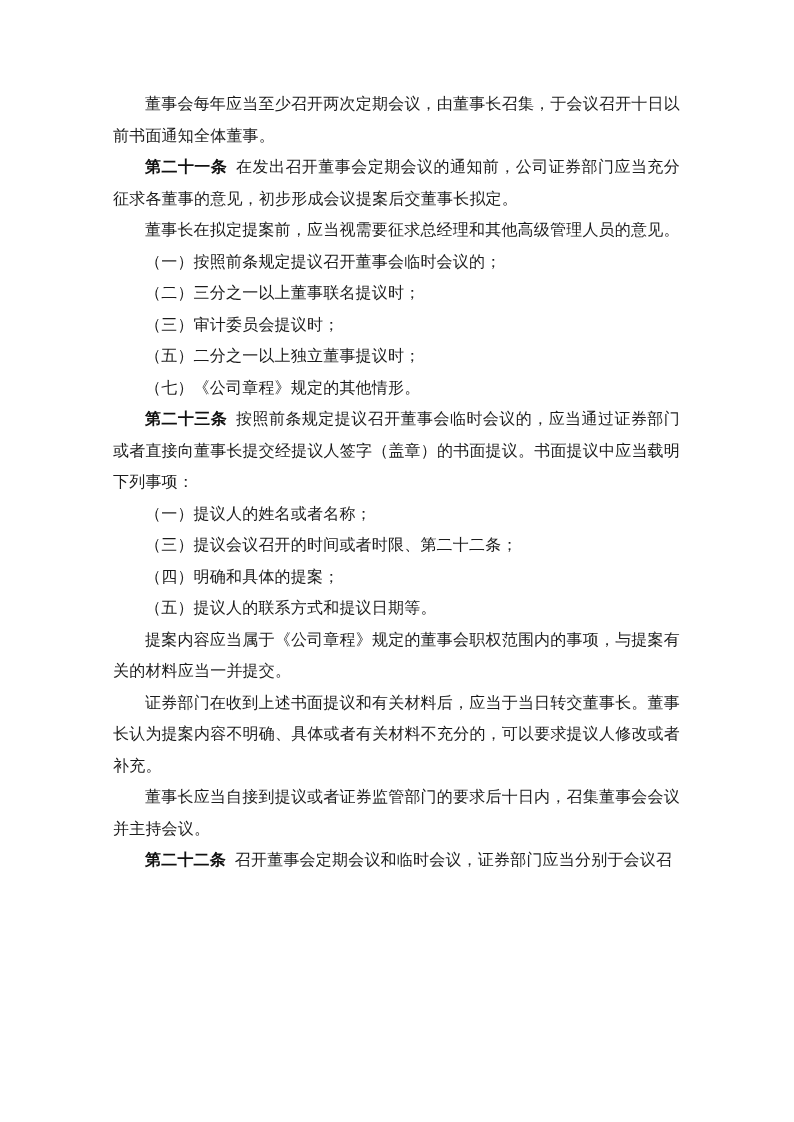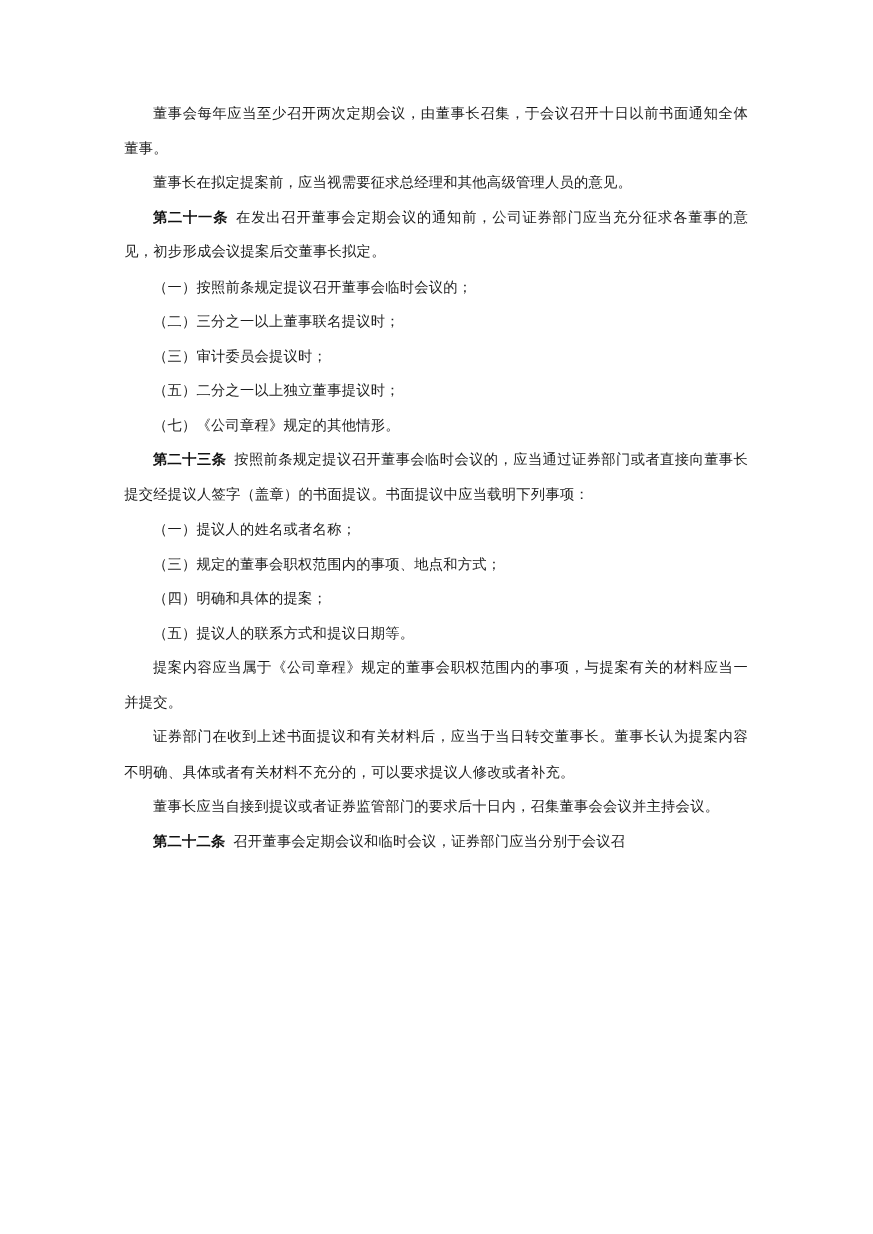--- a/index.html
+++ b/index.html
@@ -19,22 +19,22 @@
     left: 0;
     width: 794px;
     height: 1122px;
     background: #ffffff;
   }
   .text-block {
     position: absolute;
     top: 88px;
     left: 113px;
     width: 567px;
-    font-family: Liberation Mono, monospace;
-    font-size: 13px;
+    font-family: Liberation Serif, serif;
+    font-size: 16px;
     line-height: 31.5px;
     color: #1c1c1c;
     text-align: justify;
     letter-spacing: 0.2px;
   }
   .text-block p.para {
     margin: 0;
     padding: 0;
     text-indent: 2em;
   }
@@ -43,30 +43,30 @@
     color: #111111;
     margin-right: 0.55em;
   }
 </style>
 </head>
 <body>
 
 <div class="page">
   <div class="text-block">
       <p class="para">董事会每年应当至少召开两次定期会议，由董事长召集，于会议召开十日以前书面通知全体董事。</p>
+      <p class="para"><strong>第二十一条</strong>在发出召开董事会定期会议的通知前，公司证券部门应当充分征求各董事的意见，初步形成会议提案后交董事长拟定。</p>
       <p class="para">董事长在拟定提案前，应当视需要征求总经理和其他高级管理人员的意见。</p>
-      <p class="para"><strong>第二十一条</strong>在发出召开董事会定期会议的通知前，公司证券部门应当充分征求各董事的意见，初步形成会议提案后交董事长拟定。</p>
       <p class="para">（一）按照前条规定提议召开董事会临时会议的；</p>
       <p class="para">（二）三分之一以上董事联名提议时；</p>
       <p class="para">（三）审计委员会提议时；</p>
       <p class="para">（五）二分之一以上独立董事提议时；</p>
       <p class="para">（七）《公司章程》规定的其他情形。</p>
       <p class="para"><strong>第二十三条</strong>按照前条规定提议召开董事会临时会议的，应当通过证券部门或者直接向董事长提交经提议人签字（盖章）的书面提议。书面提议中应当载明下列事项：</p>
       <p class="para">（一）提议人的姓名或者名称；</p>
-      <p class="para">（三）规定的董事会职权范围内的事项、地点和方式；</p>
+      <p class="para">（三）提议会议召开的时间或者时限、第二十二条；</p>
       <p class="para">（四）明确和具体的提案；</p>
       <p class="para">（五）提议人的联系方式和提议日期等。</p>
       <p class="para">提案内容应当属于《公司章程》规定的董事会职权范围内的事项，与提案有关的材料应当一并提交。</p>
       <p class="para">证券部门在收到上述书面提议和有关材料后，应当于当日转交董事长。董事长认为提案内容不明确、具体或者有关材料不充分的，可以要求提议人修改或者补充。</p>
       <p class="para">董事长应当自接到提议或者证券监管部门的要求后十日内，召集董事会会议并主持会议。</p>
       <p class="para"><strong>第二十二条</strong>召开董事会定期会议和临时会议，证券部门应当分别于会议召</p>
     </div>
 </div>
 
 </body></html>

